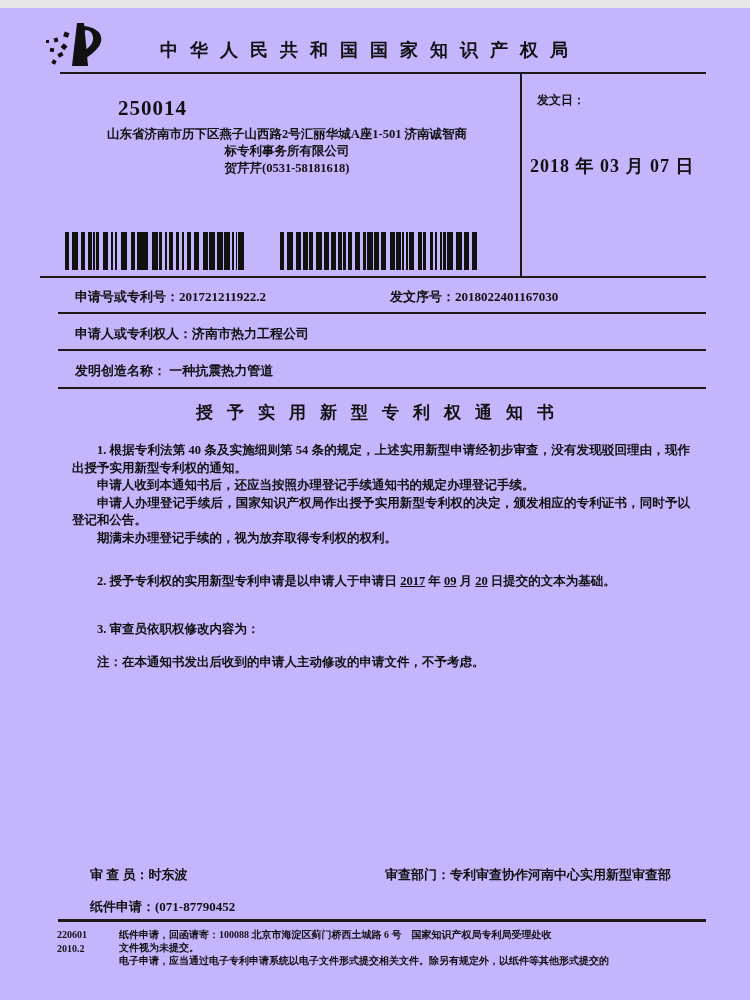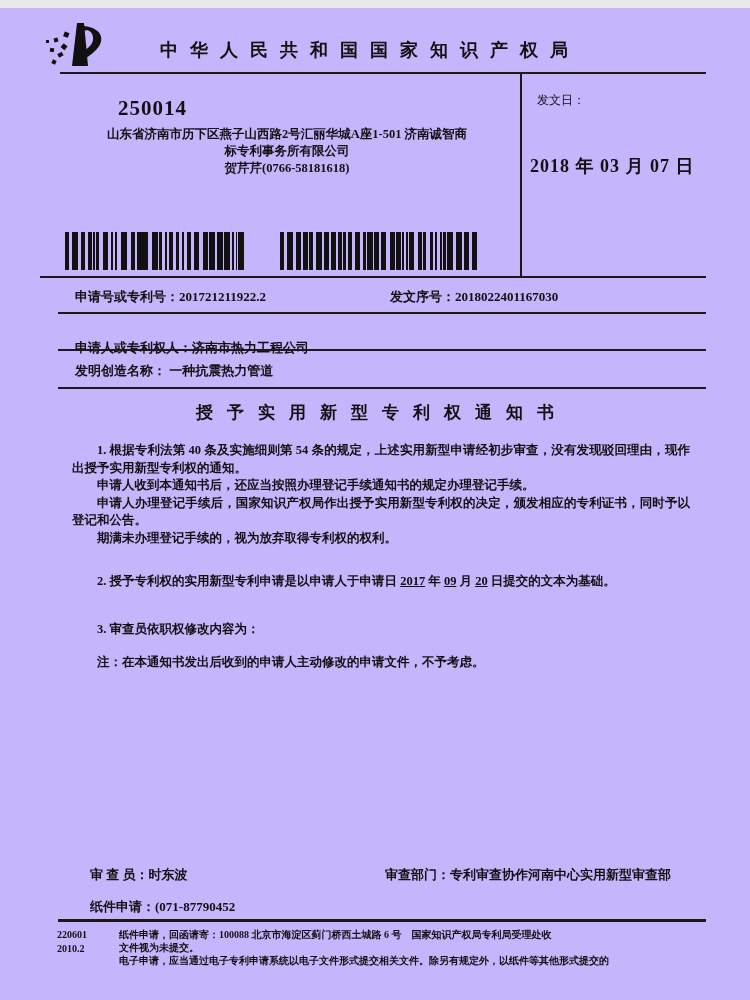--- a/index.html
+++ b/index.html
@@ -36,21 +36,21 @@
   }
   .address {
     position: absolute; left: 62px; top: 118px; width: 450px;
     text-align: center;
     font-size: 12.5px; font-weight: bold;
     line-height: 17px;
   }
   .vline { position: absolute; left: 520px; top: 65px; width: 2px; height: 204px; background: #1a1a1a; }
   .date-label {
     position: absolute; left: 537px; top: 84px;
-    font-size: 12px; font-weight: normal;
+    font-size: 12px; font-weight: bold;
   }
   .date-value {
     position: absolute; left: 530px; top: 146px;
     font-size: 18px; font-weight: bold;
     letter-spacing: 1px;
     white-space: nowrap;
   }
 
   
   .barcode { position: absolute; top: 224px; height: 38px; display: flex; align-items: stretch; }
@@ -125,21 +125,21 @@
       <rect x="2" y="20" width="3" height="3" fill="#111"></rect>
     </svg>
   </div>
   <div class="org-title">中华人民共和国国家知识产权局</div>
   <div class="rule" style="left:60px; top:64px; width:646px; height:2px;"></div>
 
   <div class="dispatch-code">250014</div>
   <div class="address">
     <div>山东省济南市历下区燕子山西路2号汇丽华城A座1-501 济南诚智商</div>
     <div>标专利事务所有限公司</div>
-    <div>贺芹芹(0766-58181618)</div>
+    <div>贺芹芹(0531-58181618)</div>
   </div>
   <div class="vline"></div>
   <div class="date-label">发文日：</div>
   <div class="date-value">2018 年 03 月 07 日</div>
 
   <div class="barcode" id="barcode-left" style="width: 180px;">
       <span class="bar" style="width: 4px;"></span>
       <span class="gap" style="width: 3px;"></span>
       <span class="bar" style="width: 6px;"></span>
       <span class="gap" style="width: 3px;"></span>
@@ -264,21 +264,21 @@
   <div class="rule" style="left:40px; top:268px; width:666px; height:2px;"></div>
 
   <div class="field-row" style="left:75px; top:280px;">
     <span class="field-label">申请号或专利号：</span><span class="field-value">201721211922.2</span>
   </div>
   <div class="field-row" style="left:390px; top:280px;">
     <span class="field-label">发文序号：</span><span class="field-value">2018022401167030</span>
   </div>
   <div class="rule" style="left:58px; top:304px; width:648px; height:2px;"></div>
 
-  <div class="field-row" style="left:75px; top:331px;">
+  <div class="field-row" style="left:75px; top:317px;">
     <span class="field-label">申请人或专利权人：</span><span class="field-value">济南市热力工程公司</span>
   </div>
   <div class="rule" style="left:58px; top:341px; width:648px; height:2px;"></div>
 
   <div class="field-row" style="left:75px; top:354px;">
     <span class="field-label">发明创造名称：</span>&nbsp;<span class="field-value">一种抗震热力管道</span>
   </div>
   <div class="rule" style="left:58px; top:379px; width:648px; height:2px;"></div>
 
   <div class="notice-title">授予实用新型专利权通知书</div>

